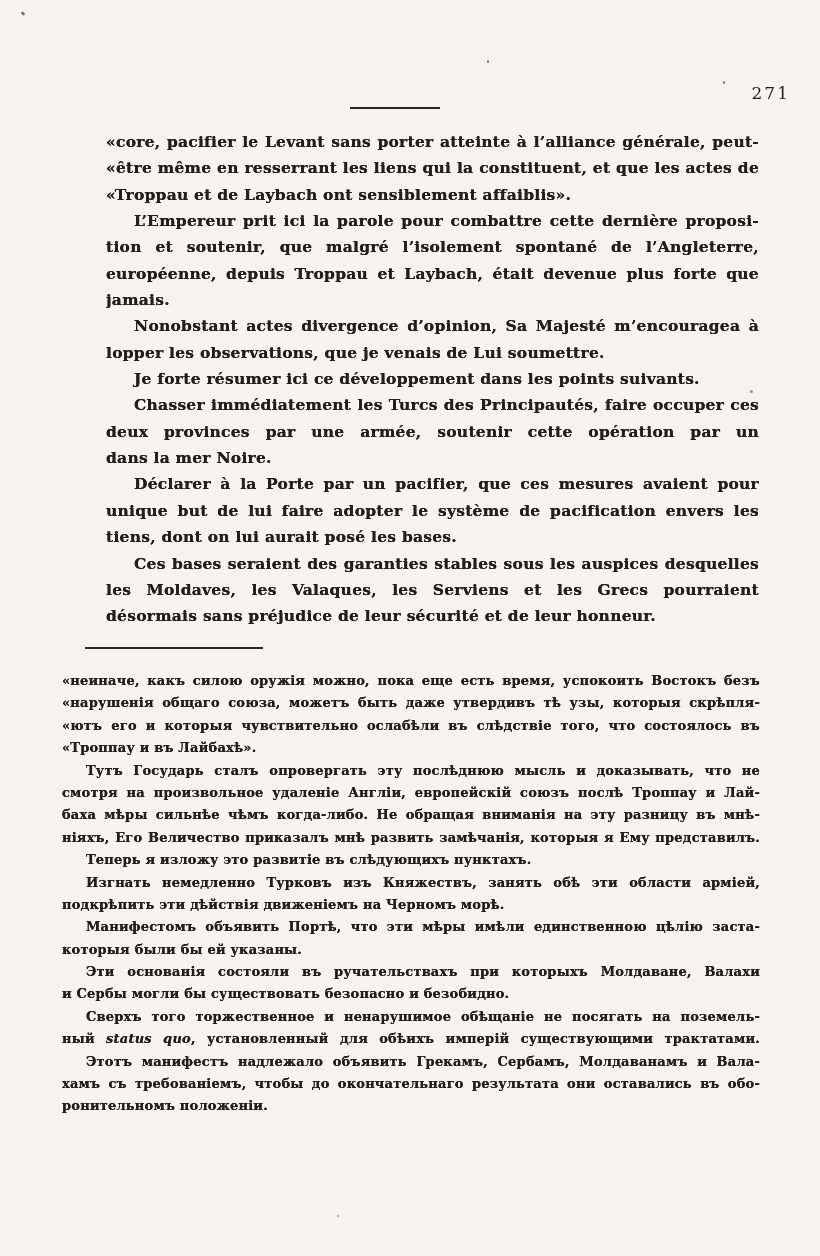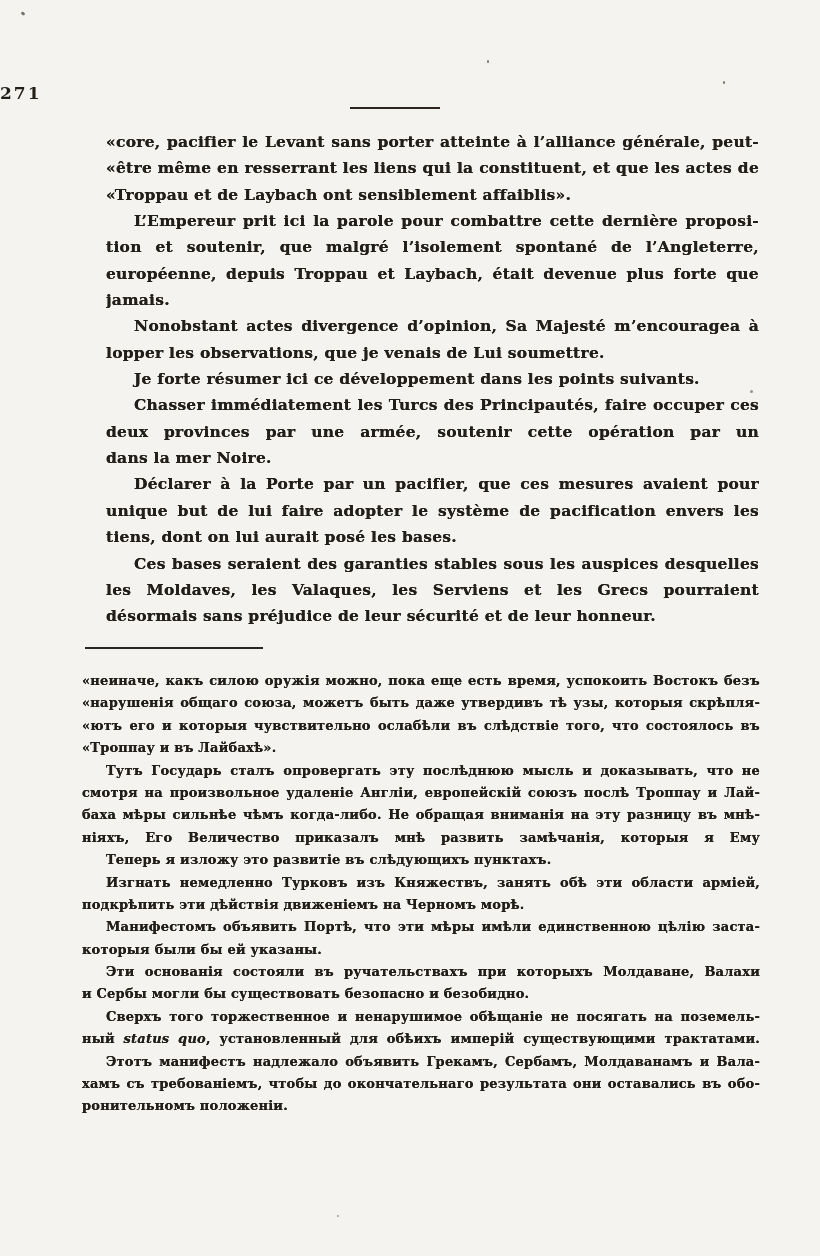--- a/index.html
+++ b/index.html
@@ -18,23 +18,23 @@
     color: var(--ink);
     overflow: hidden;
   }
 
   
   .pagenum {
     position: absolute;
     top: 83px;
     left: 0;
     width: 790px;
-    text-align: left;
+    text-align: right;
     font-size: 17px;
-    font-weight: 700;
+    font-weight: 400;
     letter-spacing: 2px;
     color: var(--ink);
   }
   .pagenum-rule {
     position: absolute;
     top: 107px;
     left: 350px;
     width: 90px;
     height: 2px;
     background: #2b2username622;
@@ -81,21 +81,20 @@
     font-size: 13px;
     font-weight: 700;
     letter-spacing: 0.2px;
     overflow: hidden;
   }
   .footnote .line {
     height: 22.4px;
     line-height: 22.4px;
     overflow: hidden;
     text-shadow: 0 0 0.4px currentColor;
-    margin-left: 20px;
   }
   .footnote .line.ind { text-indent: 24px; }
 
   
   .line.j {
     text-align: justify;
     text-align-last: justify;
   }
   .line i { font-style: italic; }
 

